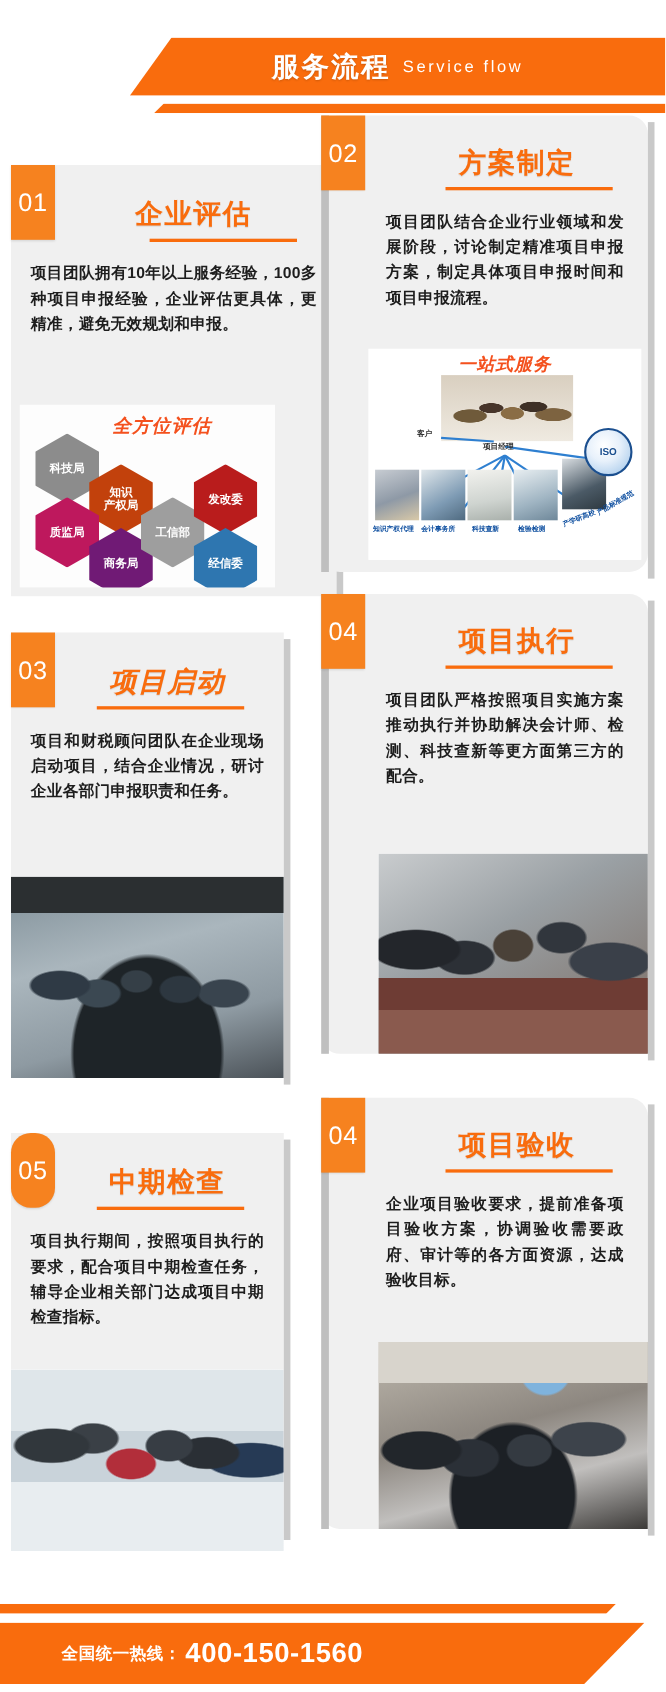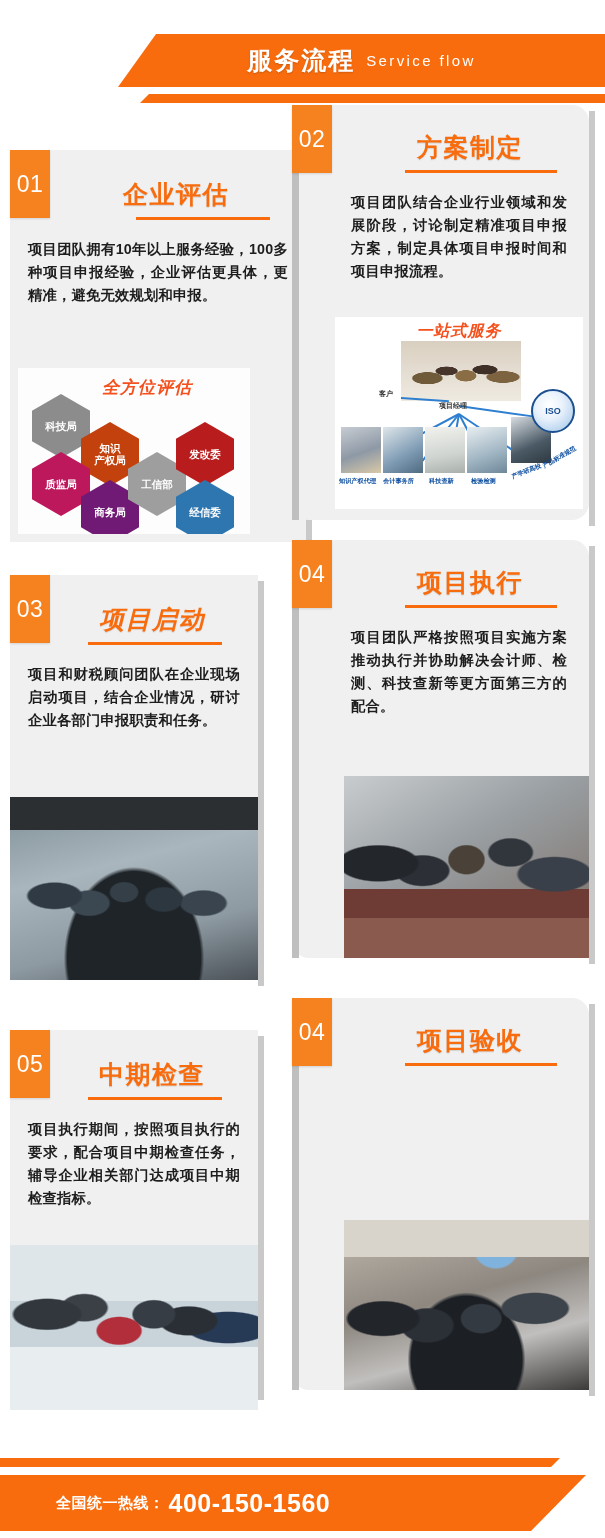--- a/index.html
+++ b/index.html
@@ -267,25 +267,26 @@
            radial-gradient(ellipse at 15% 42%,#31373c 0 11%,transparent 12%),
            radial-gradient(ellipse at 30% 38%,#3a4046 0 9%,transparent 10%),
            radial-gradient(ellipse at 44% 52%,#b22e3a 0 11%,transparent 12%),
            radial-gradient(ellipse at 58% 42%,#373d44 0 10%,transparent 11%),
            radial-gradient(ellipse at 72% 46%,#2a2f35 0 11%,transparent 12%),
            radial-gradient(ellipse at 88% 50%,#263a55 0 13%,transparent 14%),
            linear-gradient(to bottom,#dfe6ea 0 34%,#c9d3da 34% 62%,#e8edf0 62% 100%);">
     </div>
   </div>
 </div>
-<div class="badge" style="left:10px; top:1030px;">05</div>
+<div class="badge" style="left:10px; top:1030px;border-radius:18px;">05</div>
 
 <div class="card right" style="left:292px; top:998px; width:297px; height:392px;">
   <div class="card-title" style="margin-top:26px; margin-left:52px;">项目验收</div>
   <div class="title-rule" style="width:152px; margin-left:auto; margin-right:32px;"></div>
+  <div class="card-body" style="margin:18px 22px 0 52px;">企业项目验收要求，提前准备项目验收方案，协调验收需要政府、审计等的各方面资源，达成验收目标。</div>
 
   <div class="media" style="left:52px; top:222px; width:245px; height:170px;">
     <div class="photo" style="background:
            linear-gradient(to bottom,#d8d4cc 0 22%,transparent 22%),
            radial-gradient(ellipse at 62% 16%,#7fb3dd 0 10%,transparent 11%),
            radial-gradient(ellipse at 16% 58%,#22262b 0 12%,transparent 13%),
            radial-gradient(ellipse at 34% 62%,#2b3037 0 11%,transparent 12%),
            radial-gradient(ellipse at 56% 58%,#343a41 0 10%,transparent 11%),
            radial-gradient(ellipse at 78% 52%,#3d434b 0 12%,transparent 13%),
            radial-gradient(ellipse at 50% 82%,#1c2025 0 32%,transparent 34%),

